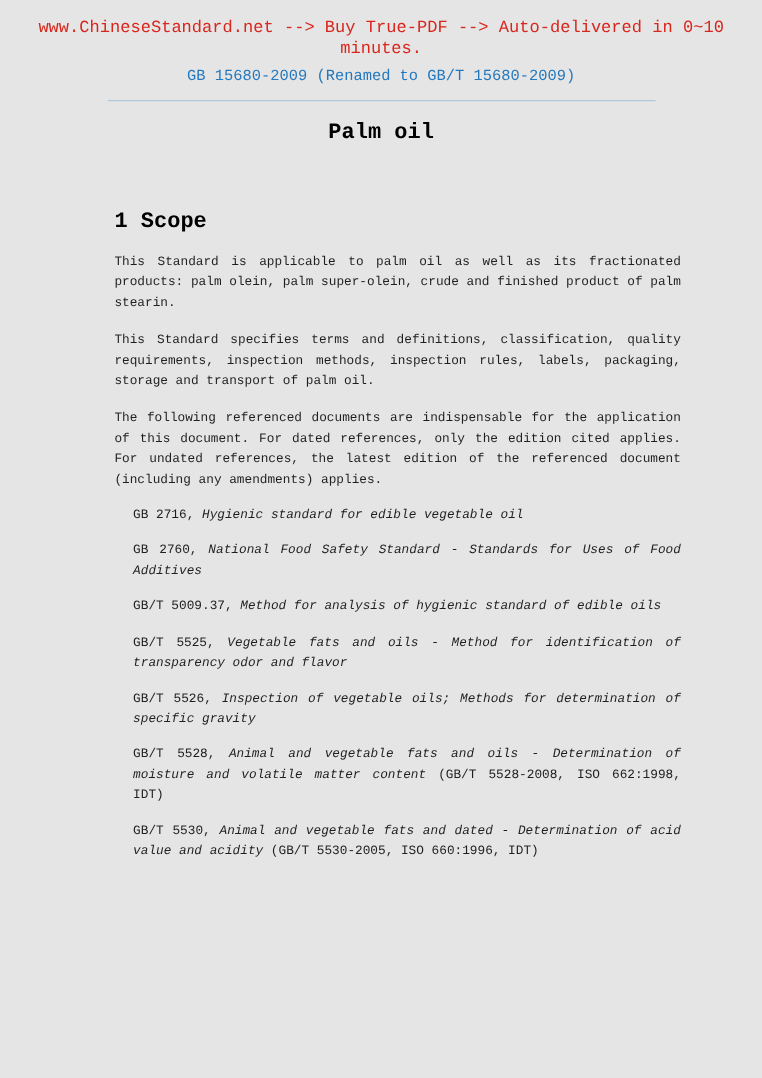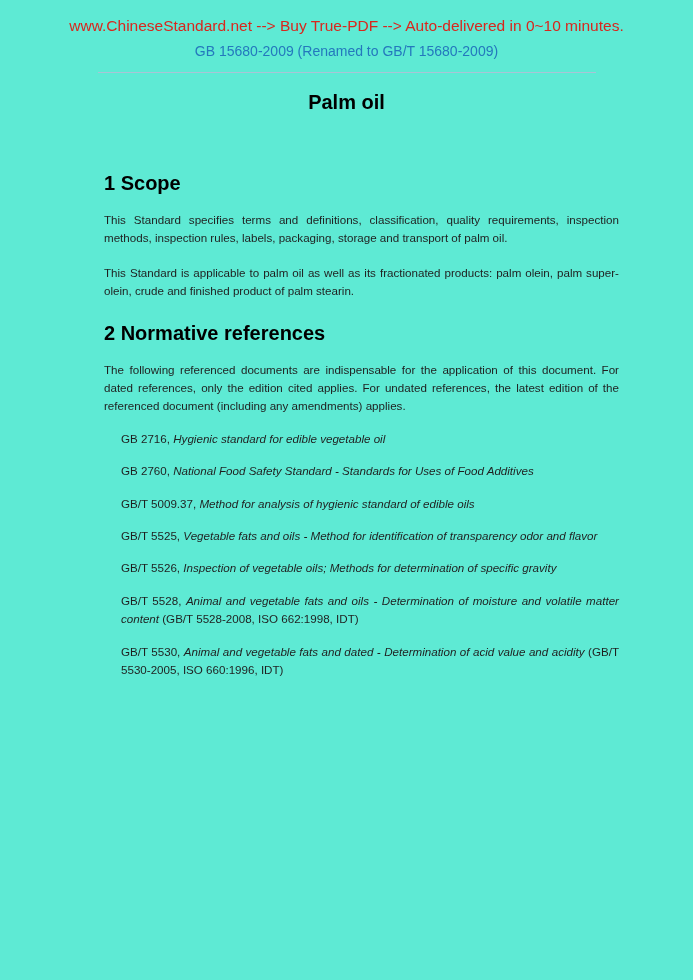--- a/index.html
+++ b/index.html
@@ -13,22 +13,23 @@
   *{box-sizing:border-box;margin:0;padding:0;}
   html,body{background:#ffffff;}
   body{
     font-family:"Liberation Sans","DejaVu Sans",sans-serif;
     width:693px;
   }
   .page{
     position:relative;
     width:693px;
     height:980px;
-    background:#5eead4;
+    background:#e5e5e5;
     overflow:hidden;
+    font-family:Liberation Mono, monospace;
   }
   .banner{
     padding-top:16px;
     text-align:center;
     color:var(--banner-red);
     font-size:15.5px;
     line-height:19px;
   }
   .subtitle{
     margin-top:8px;
@@ -126,25 +127,24 @@
   <div class="subtitle">GB 15680-2009 (Renamed to GB/T 15680-2009)</div>
 
   <hr class="rule">
 
   <h1 class="doc-title">Palm oil</h1>
 
   <div class="content">
 
     <h2 class="section-heading h-scope">1 Scope</h2>
 
+    <p class="body">This Standard is applicable to palm oil as well as its fractionated products: palm olein, palm super-olein, crude and finished product of palm stearin.</p>
+
     <p class="body">This Standard specifies terms and definitions, classification, quality requirements, inspection methods, inspection rules, labels, packaging, storage and transport of palm oil.</p>
 
-    <p class="body">This Standard is applicable to palm oil as well as its fractionated products: palm olein, palm super-olein, crude and finished product of palm stearin.</p>
-
-    <h2 class="section-heading h-norm">2 Normative references</h2>
 
     <p class="body">The following referenced documents are indispensable for the application of this document. For dated references, only the edition cited applies. For undated references, the latest edition of the referenced document (including any amendments) applies.</p>
 
     <p class="ref"><span class="ref-code">GB 2716,</span>
       <span class="ref-title">Hygienic standard for edible vegetable oil</span><span class="ref-suffix"></span></p>
 
     <p class="ref"><span class="ref-code">GB 2760,</span>
       <span class="ref-title">National Food Safety Standard - Standards for Uses of Food Additives</span><span class="ref-suffix"></span></p>
 
     <p class="ref"><span class="ref-code">GB/T 5009.37,</span>

